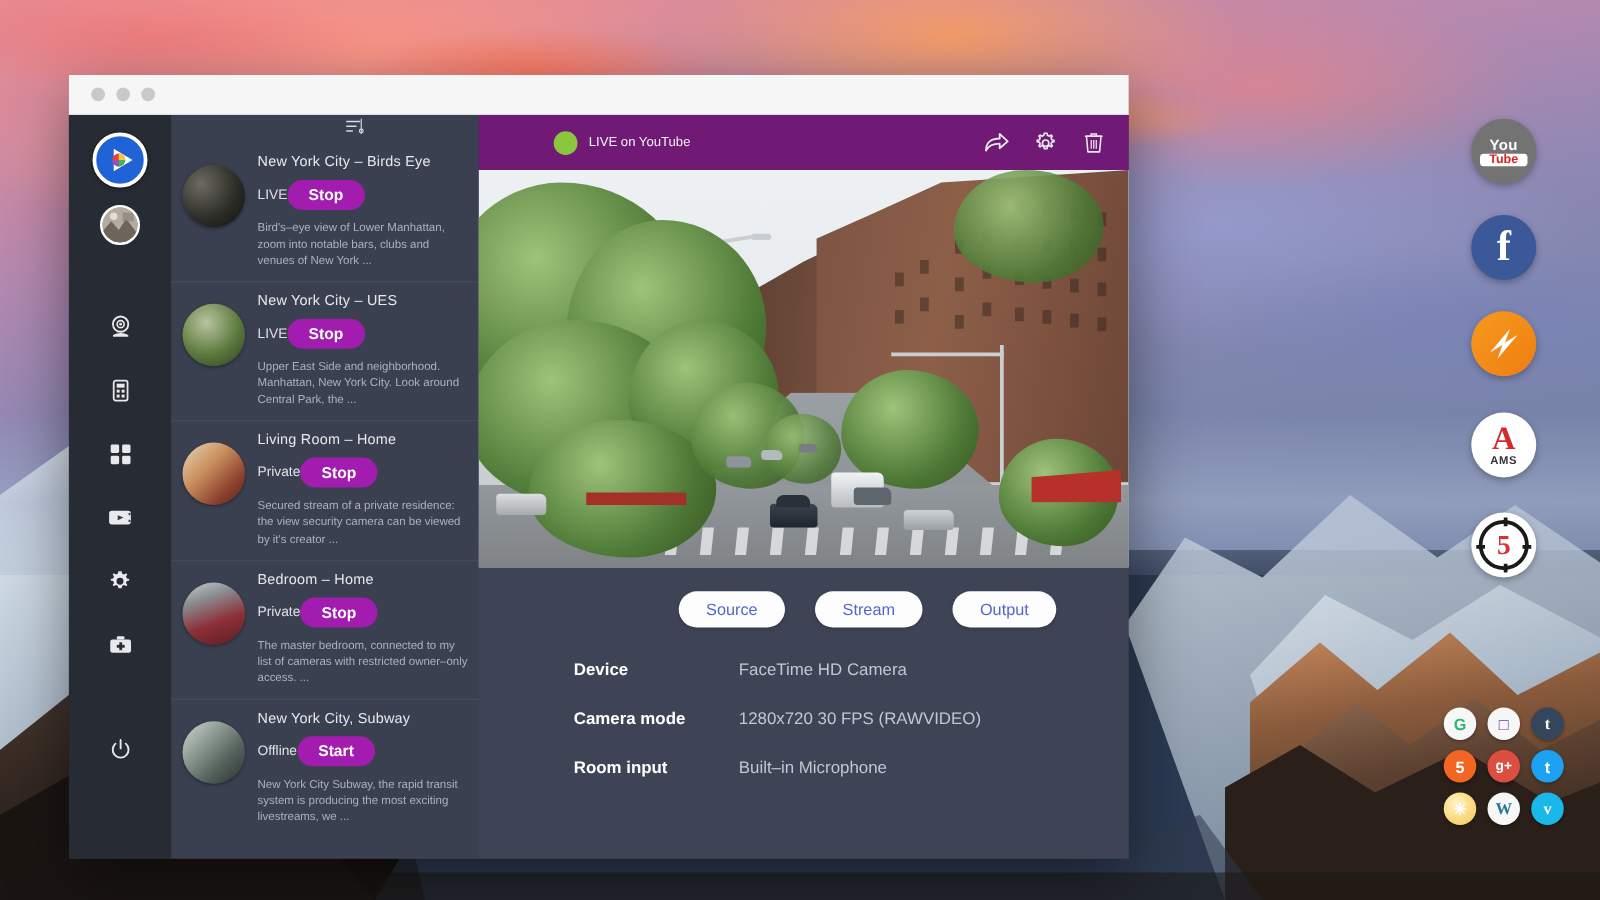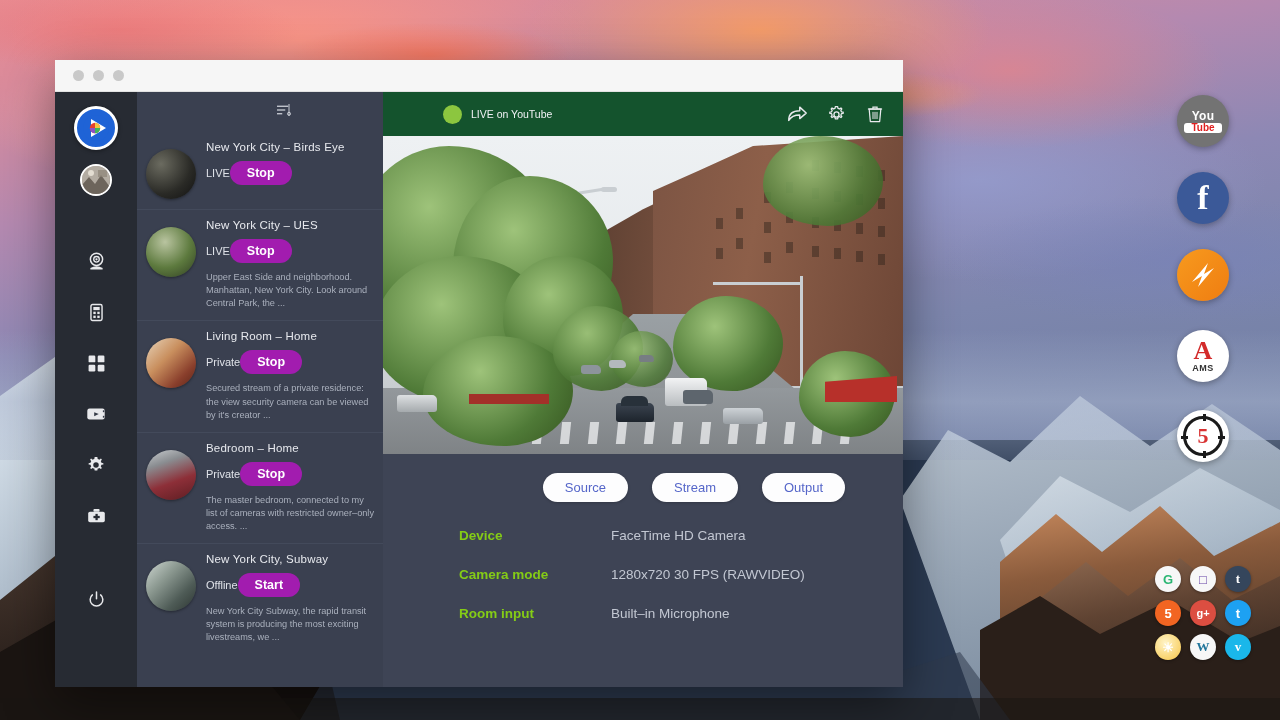--- a/index.html
+++ b/index.html
@@ -130,21 +130,21 @@
   }
   .cam-desc { color: #aab0bd; font-size: 9.2px; line-height: 1.42; }
 
   #addcam {
     display: flex; align-items: center; justify-content: center; gap: 9px;
     padding: 33px 0 0 0; cursor: pointer;
   }
 
   
   #main { flex: 1; display: flex; flex-direction: column; background: #3e4455; }
-  #topbar { height: 44px; display: flex; align-items: center; padding: 0 18px; gap: 10px; background:#14532d; }
+  #topbar { height: 44px; display: flex; align-items: center; padding: 0 18px; gap: 10px; background:#701a75; }
   .tb-live { display: flex; align-items: center; gap: 9px; margin-left: 42px; }
   .tb-dot { width: 19px; height: 19px; border-radius: 50%; background: #8cc63f; }
   .tb-live-label { color: #f0f1f4; font-size: 10.5px; }
   .tb-right { margin-left: auto; display: flex; gap: 18px; align-items: center; }
   .tb-icon { cursor: pointer; display:flex;align-items:center;justify-content:center; }
   .tb-icon svg { stroke: #e9eaee; fill: none; }
 
   
   #video {
     height: 318px; position: relative; overflow: hidden; background: #8d9aa5;
@@ -189,21 +189,21 @@
   #tabs { display: flex; gap: 24px; justify-content: flex-end; padding: 19px 58px 0 0; }
   .tab {
     background: #fdfdfe; color: #5566c9; border: none; border-radius: 16px;
     font-size: 13px; padding: 7px 22px; cursor: pointer; font-family: "Liberation Sans", sans-serif;
     box-shadow: 0 1px 3px rgba(0,0,0,.2);
   }
 
   
   #info { padding: 26px 0 0 76px; }
   .inf-row { display: flex; margin-bottom: 24px; }
-  .inf-label { width: 152px; color: #84cc16; font-size: 13.5px; font-weight: 700; }
+  .inf-label { width: 132px; color: #ffffff; font-size: 13.5px; font-weight: 700; }
   .inf-value { color: #c2c7d2; font-size: 13.5px; }
 </style>
 </head>
 <body>
 
 <div id="desktop">
 
   <div class="wp-sky"></div>
   <div class="wp-sky2"></div>
   <svg class="wp-mtn" viewBox="0 0 1280 420" preserveAspectRatio="none">
@@ -427,20 +427,21 @@
 
         <div class="cam-item">
           <div class="cam-thumb" style="background:radial-gradient(circle at 30% 30%, #6b6b60, #2a2a26 60%, #111 100%);">
           </div>
           <div class="cam-body">
             <div class="cam-title">New York City – Birds Eye</div>
             <div class="cam-row2">
               <span class="cam-status">LIVE</span>
               <button class="cam-btn">Stop</button>
             </div>
+            <div class="cam-desc">Bird's–eye view of Lower Manhattan, zoom into notable bars, clubs and venues of New York ...</div>
           </div>
         </div>
 
         <div class="cam-item">
           <div class="cam-thumb" style="background:radial-gradient(circle at 38% 30%, #b9c4a0, #5d7a3e 55%, #2f3d22 100%);">
           </div>
           <div class="cam-body">
             <div class="cam-title">New York City – UES</div>
             <div class="cam-row2">
               <span class="cam-status">LIVE</span>

